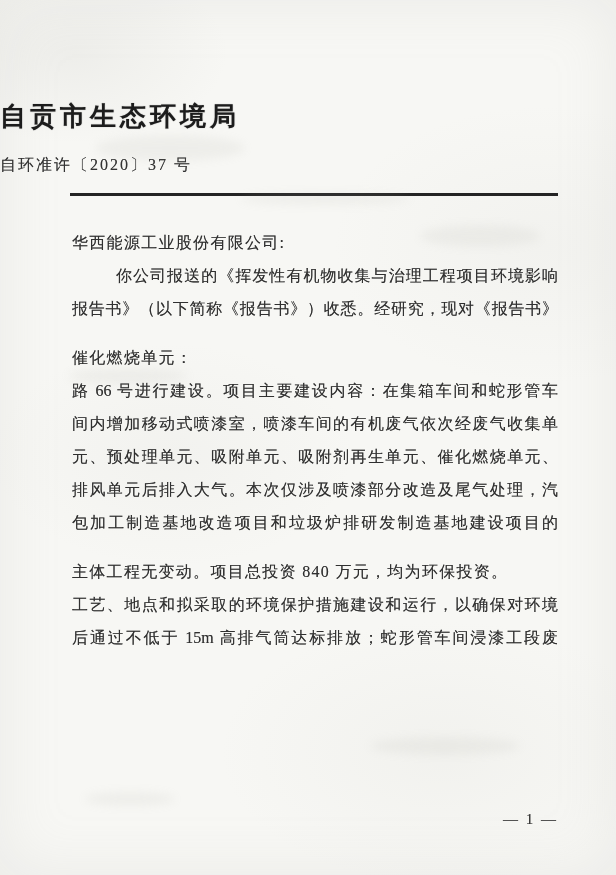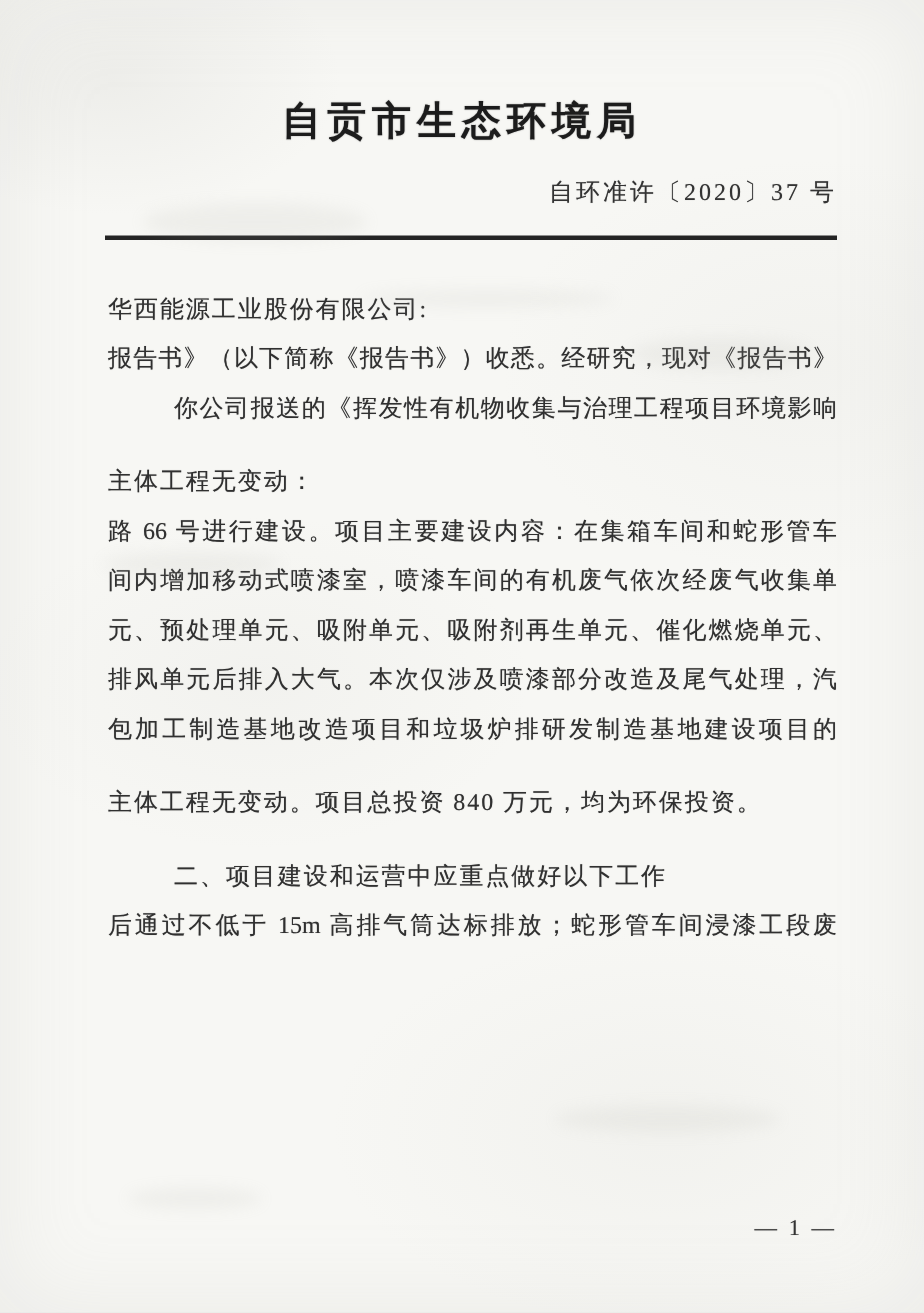--- a/index.html
+++ b/index.html
@@ -16,28 +16,28 @@
     color:#303030;
   }
   .smudge{position:absolute;background:#b3b3ab;filter:blur(5px);opacity:.13;border-radius:50%;}
   .s1{left:95px;top:135px;width:150px;height:26px;}
   .s2{left:420px;top:225px;width:120px;height:22px;}
   .s3{left:68px;top:368px;width:120px;height:16px;}
   .s4{left:370px;top:737px;width:150px;height:18px;}
   .s5{left:240px;top:193px;width:170px;height:12px;}
   .s6{left:85px;top:792px;width:90px;height:14px;}
   .title{
-    margin:0;padding-top:66px;text-align:center;
+    margin:0;padding-top:102px;text-align:left;
     font-size:26px;line-height:30px;font-weight:700;
     letter-spacing:4px;color:#1c1c1c;
     text-shadow:0 0 1px rgba(28,28,28,.45);
   }
   .title .tl{display:block;}
   .doc-number{
-    margin-top:23px;padding-right:58px;text-align:right;
+    margin-top:23px;padding-right:58px;
     font-size:16px;line-height:20px;letter-spacing:2px;color:#333;
     text-shadow:0 0 .5px rgba(51,51,51,.5);
   }
   .rule{margin:18px 58px 0 70px;height:3px;background:#242424;}
   .body{margin:30px 58px 0 72px;}
   .line{
     font-size:16px;line-height:33px;height:33px;
     color:#303030;text-shadow:0 0 .5px rgba(48,48,48,.55);
   }
   .line.full{text-align:justify;text-align-last:justify;}
@@ -65,28 +65,28 @@
     <h1 class="title">
       <span class="tl">自贡市生态环境局</span>
     </h1>
     <div class="doc-number">自环准许〔2020〕37 号</div>
     <div class="rule"></div>
   </header>
 
   <main class="body">
 
   <div class="line short">华西能源工业股份有限公司:</div>
+      <div class="line full indent">你公司报送的《挥发性有机物收集与治理工程项目环境影响</div>
       <div class="line full">报告书》（以下简称《报告书》）收悉。经研究，现对《报告书》</div>
-      <div class="line full indent">你公司报送的《挥发性有机物收集与治理工程项目环境影响</div>
-      <div class="line short">主体工程无变动：</div>
+      <div class="line short">催化燃烧单元：</div>
       <div class="line full">路 66 号进行建设。项目主要建设内容：在集箱车间和蛇形管车</div>
       <div class="line full">间内增加移动式喷漆室，喷漆车间的有机废气依次经废气收集单</div>
       <div class="line full">元、预处理单元、吸附单元、吸附剂再生单元、催化燃烧单元、</div>
       <div class="line full">排风单元后排入大气。本次仅涉及喷漆部分改造及尾气处理，汽</div>
       <div class="line full">包加工制造基地改造项目和垃圾炉排研发制造基地建设项目的</div>
       <div class="line short">主体工程无变动。项目总投资 840 万元，均为环保投资。</div>
-      <div class="line short indent">二、项目建设和运营中应重点做好以下工作</div>
+      <div class="line full">工艺、地点和拟采取的环境保护措施建设和运行，以确保对环境</div>
       <div class="line full">后通过不低于 15m 高排气筒达标排放；蛇形管车间浸漆工段废</div>
     </main>
 
   <div class="page-number">— 1 —</div>
 
 </div>
 
 </body></html>

